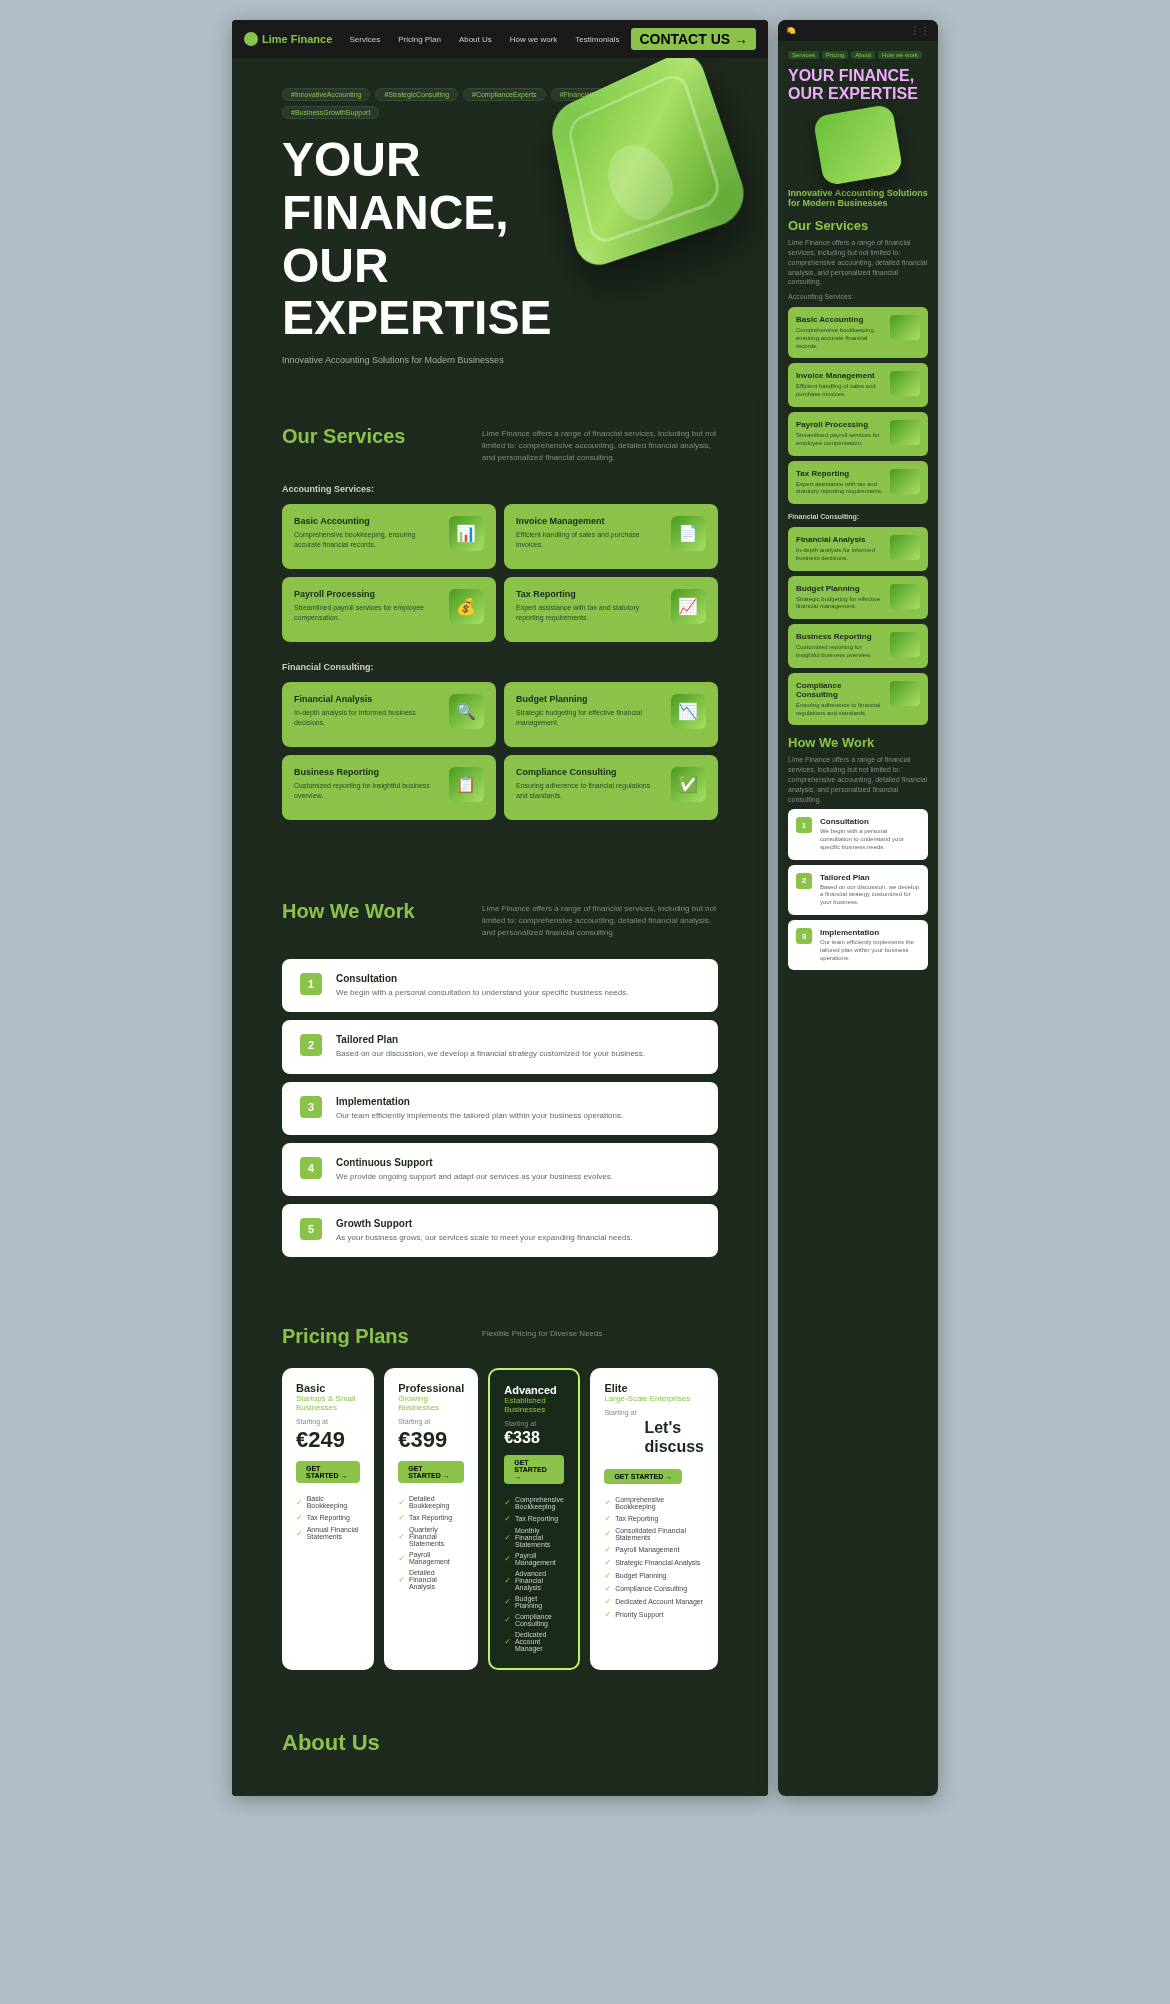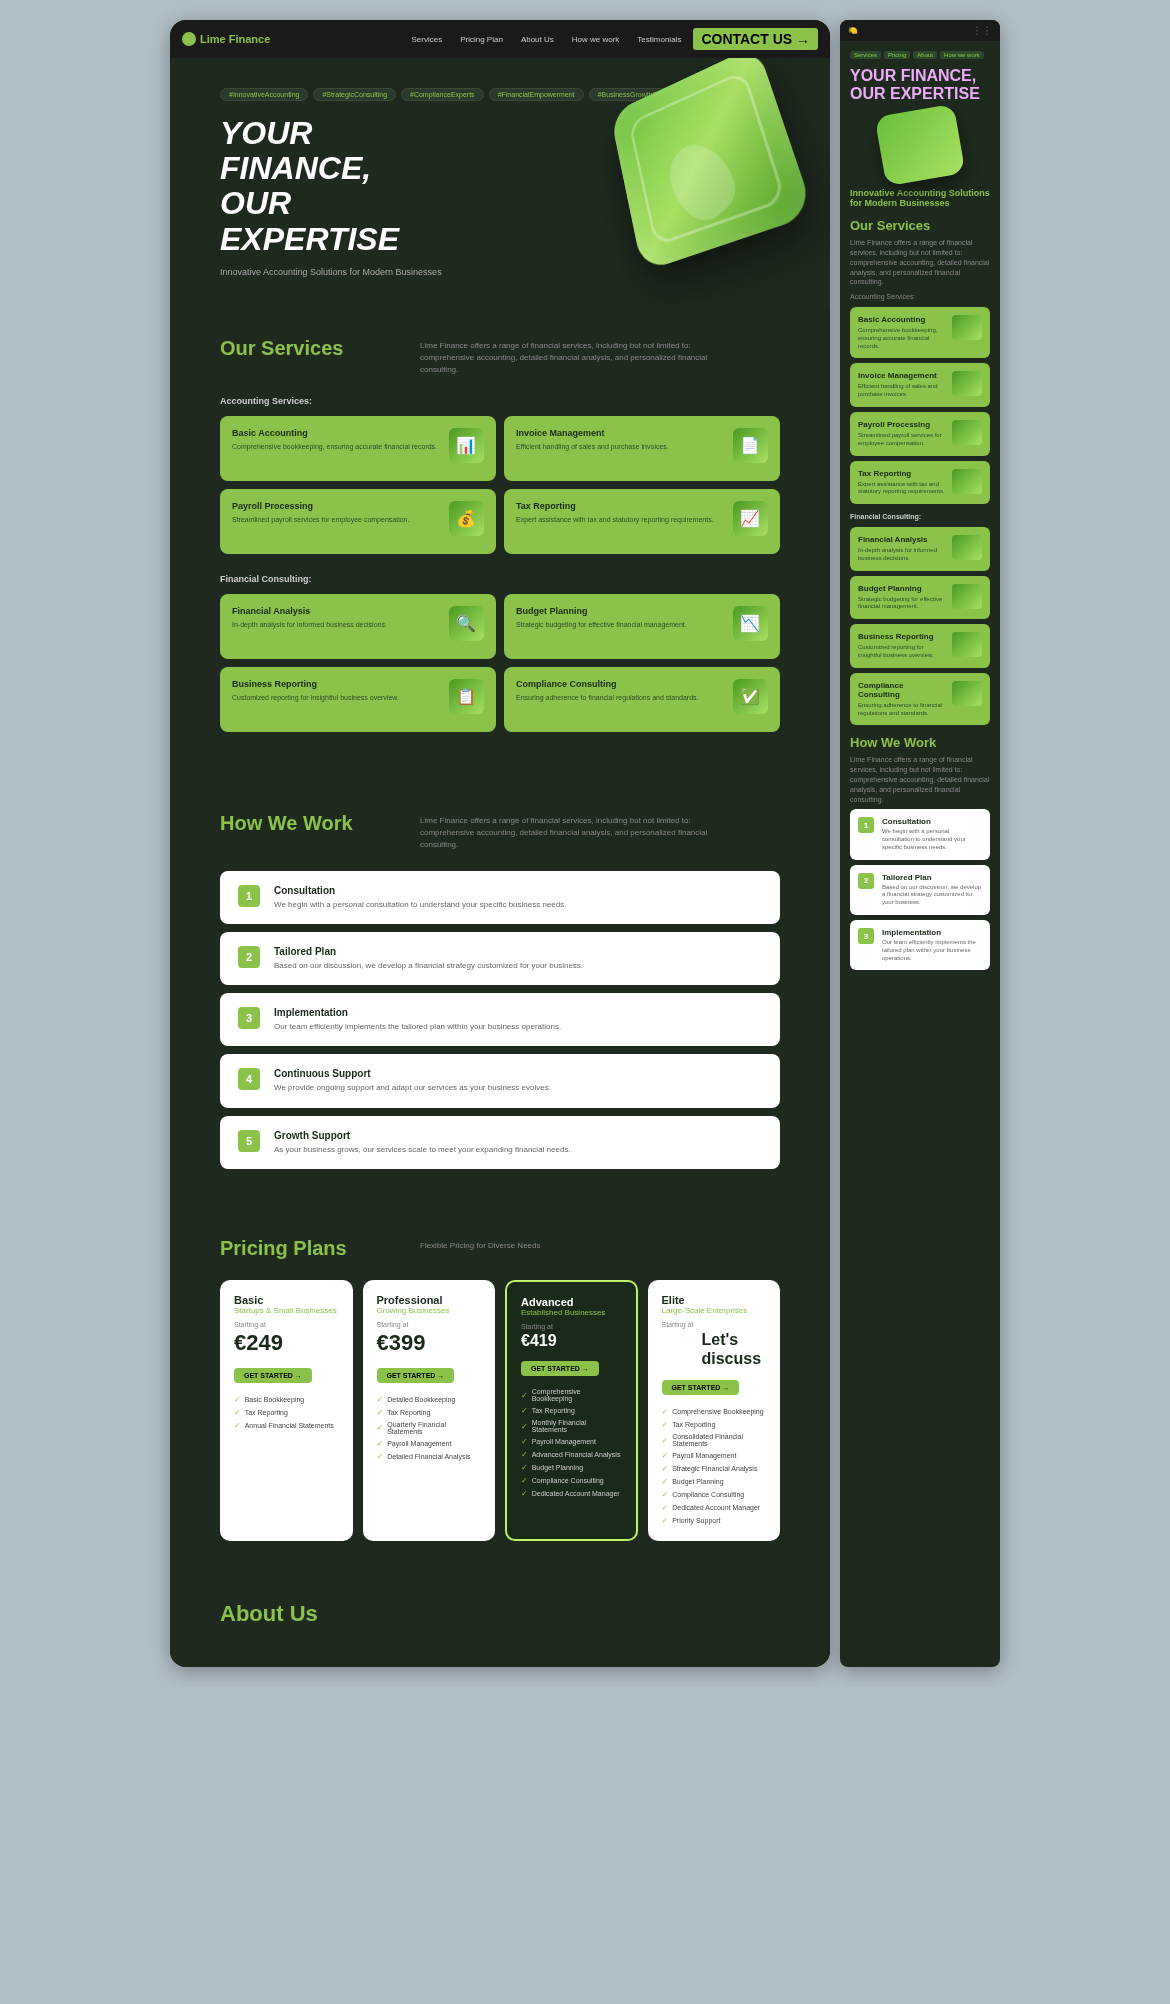--- a/index.html
+++ b/index.html
@@ -6,23 +6,23 @@
     body {
       background: #b0bec5;
       font-family: 'Arial', sans-serif;
       display: flex;
       justify-content: center;
       padding: 20px;
       gap: 10px;
     }
 
     .main-browser {
-      width: 660px;
+      width: 536px;
       background: #1e2a1e;
-      border-radius: 16px;
+      border-radius: 4px;
       overflow: hidden;
       box-shadow: 0 4px 20px rgba(0,0,0,0.3);
     }
 
     .browser-bar {
       background: #1a1a1a;
       padding: 8px 12px;
       display: flex;
       align-items: center;
       gap: 8px;
@@ -82,26 +82,25 @@
       background: #2a3a2a;
       color: #8bc34a;
       font-size: 7px;
       padding: 2px 8px;
       border-radius: 10px;
       border: 1px solid #3a4a3a;
     }
 
     .hero-title {
       color: #fff;
-      font-size: 32px;
+      font-size: 48px;
       font-weight: 900;
       line-height: 1.1;
       text-transform: uppercase;
       max-width: 300px;
-      font-style: italic;
     }
 
     .hero-subtitle {
       color: #aaa;
       font-size: 9px;
       margin-top: 10px;
       max-width: 280px;
     }
 
     .hero-3d {
@@ -734,21 +733,21 @@
               <span class="check-mark">✓</span>
               <span>Detailed Financial Analysis</span>
             </li>
         </ul>
       </div>
 
       <div class="pricing-card featured">
         <div class="plan-name">Advanced</div>
         <div class="plan-type">Established Businesses</div>
         <div class="plan-price-label" style="color:#888;">Starting at</div>
-        <div class="plan-price">€419</div>
+        <div class="plan-price">€338</div>
         <div class="get-started-btn">GET STARTED →</div>
         <ul class="plan-features">
           <li class="plan-feature">
               <span class="check-mark">✓</span>
               <span>Comprehensive Bookkeeping</span>
             </li>
           <li class="plan-feature">
               <span class="check-mark">✓</span>
               <span>Tax Reporting</span>
             </li>

